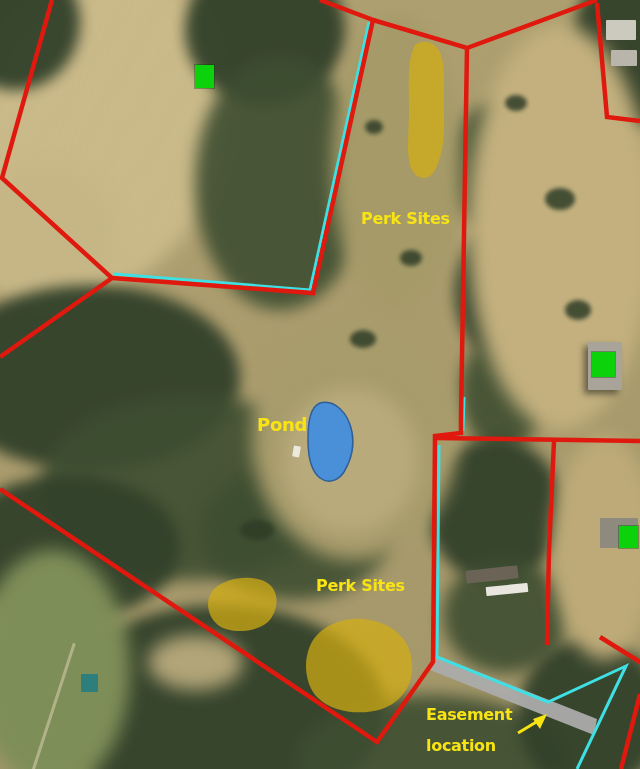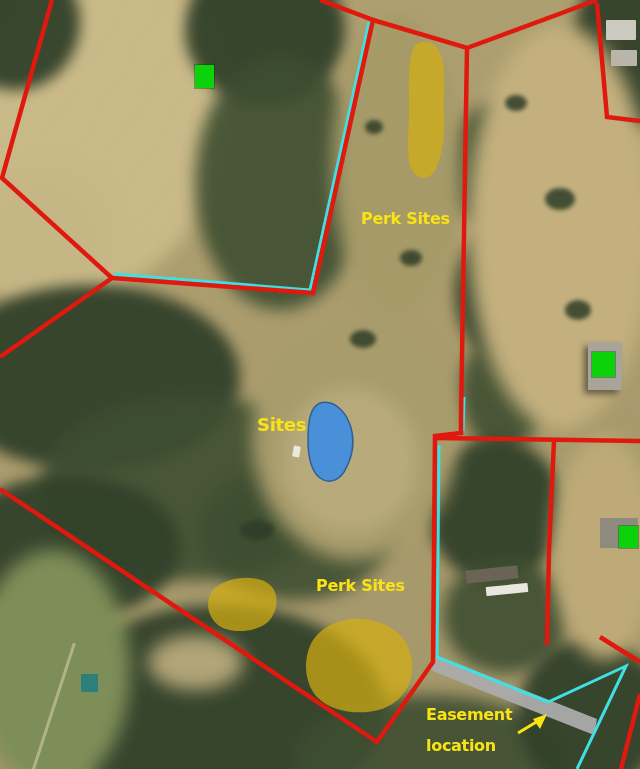--- a/index.html
+++ b/index.html
@@ -119,18 +119,18 @@
       <path d="M518,733 L538,721" style="stroke:var(--arrow-yellow);stroke-width:3;fill:none"></path>
       <polygon points="547,714 533,719 540,729" style="fill:var(--arrow-yellow)"></polygon>
     </g>
   </svg>
 
   <div class="marker" style="left:195px;top:65px;width:19px;height:23px;"></div>
   <div class="marker" style="left:592px;top:352px;width:23px;height:25px;"></div>
   <div class="marker" style="left:619px;top:526px;width:19px;height:22px;"></div>
 
   <div class="label" style="left:361px;top:209px;">Perk Sites</div>
-  <div class="label" style="left:257px;top:414px;font-size:18px;">Sites</div>
+  <div class="label" style="left:257px;top:414px;font-size:18px;">Pond</div>
   <div class="label" style="left:316px;top:576px;">Perk Sites</div>
   <div class="label" style="left:426px;top:705px;text-align:center;">Easement</div>
   <div class="label" style="left:426px;top:736px;">location</div>
 
 </div>
 
 </body></html>

